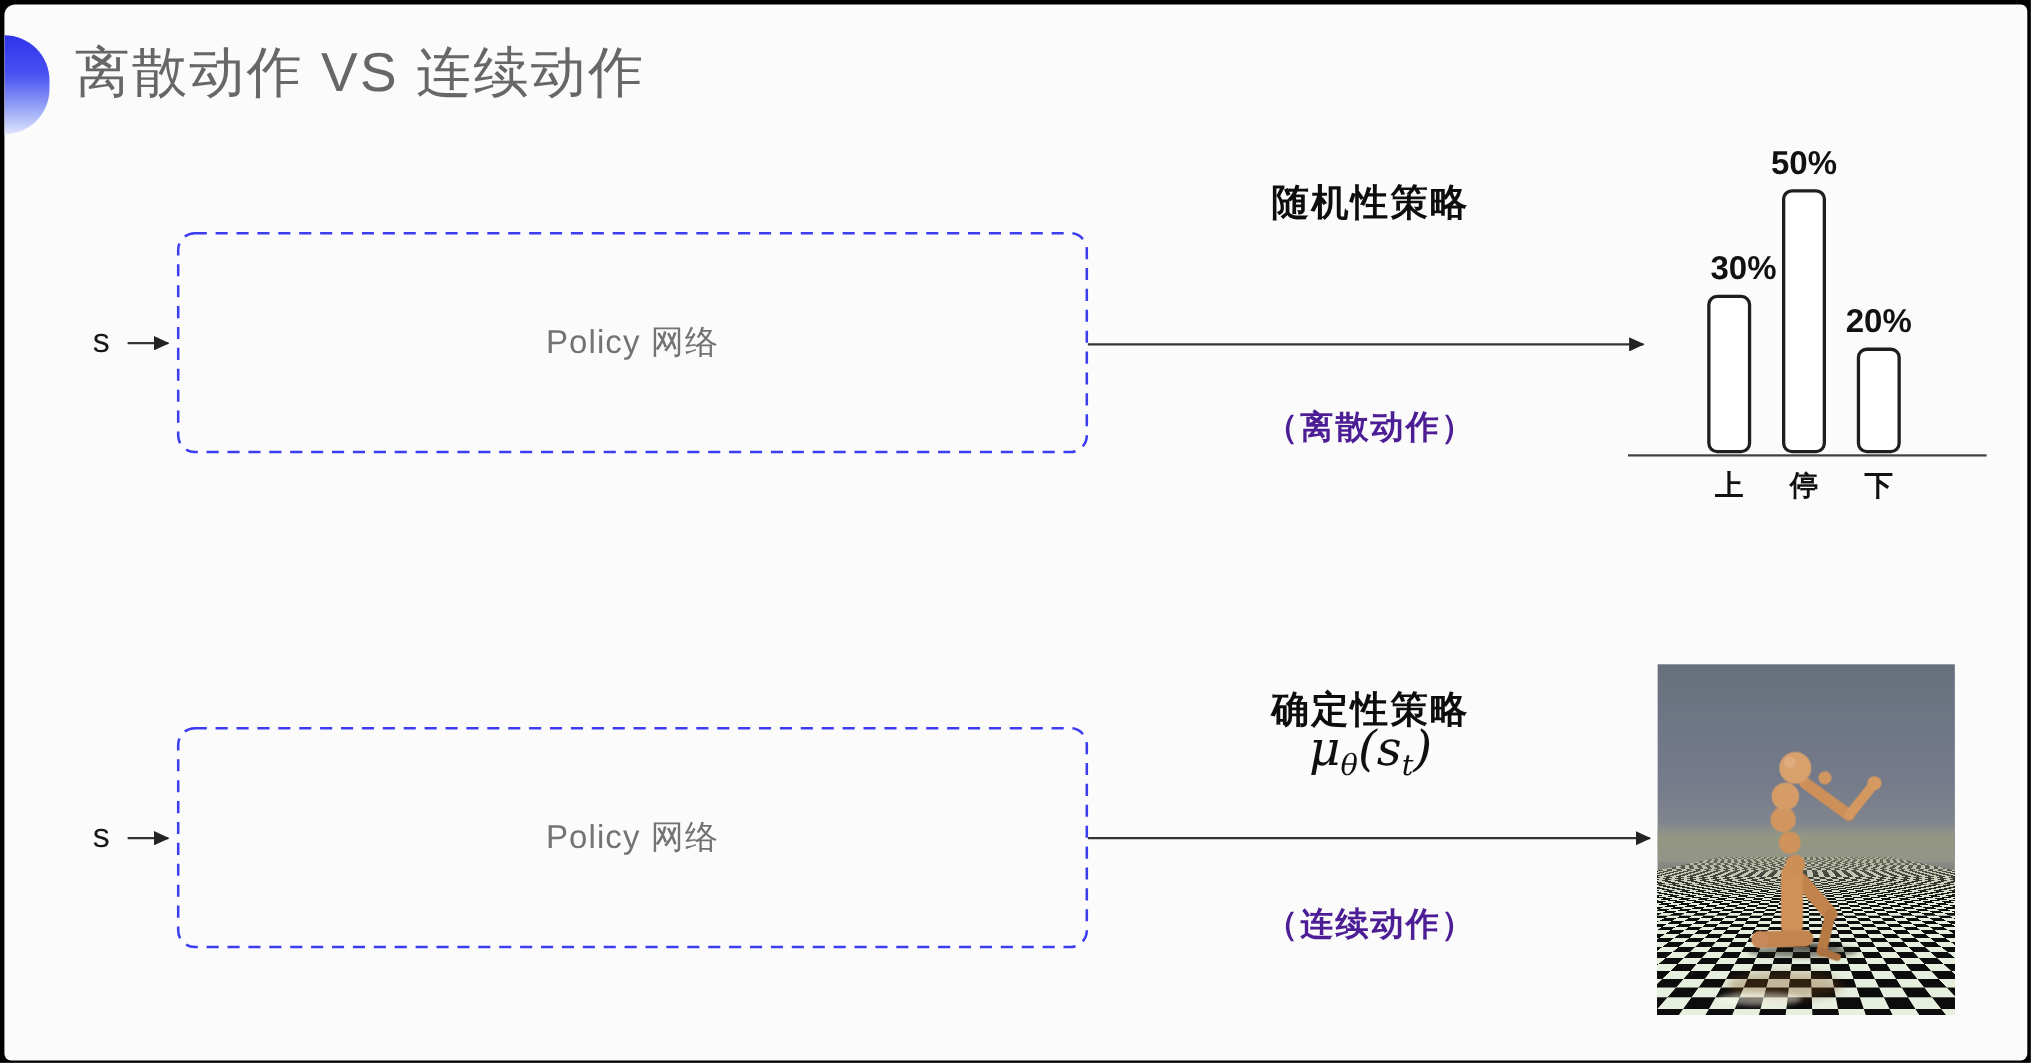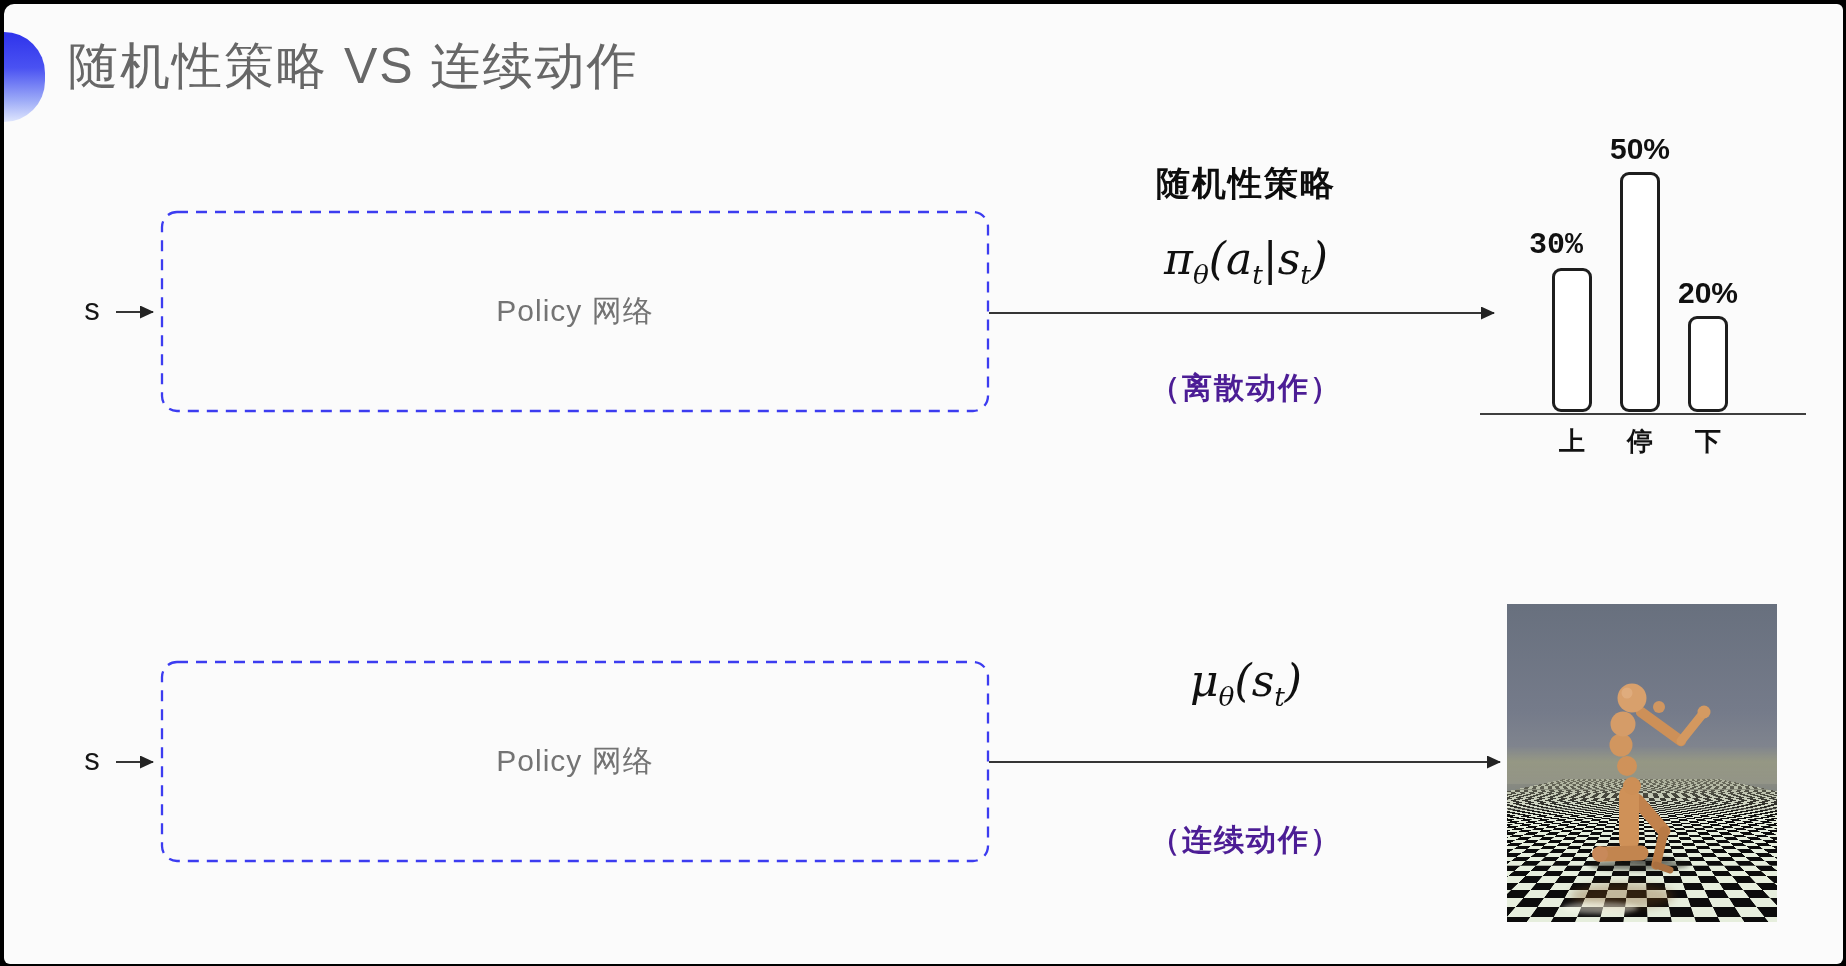--- a/index.html
+++ b/index.html
@@ -64,51 +64,51 @@
                rgba(150,152,131,0.95) 22%, rgba(151,152,130,0.75) 45%,
                rgba(160,160,140,0) 100%); }
   .mj-robot { position:absolute; left:0; top:0; }
 </style>
 </head>
 <body>
 
 <div class="slide">
 
   <div class="accent-blob"></div>
-  <div class="page-title">随机性策略 VS 连续动作</div>
+  <div class="page-title">离散动作 VS 连续动作</div>
 
   <svg class="overlay-svg" viewBox="0 0 1846 966" xmlns="http://www.w3.org/2000/svg">
     <defs>
       <marker id="ah" markerUnits="userSpaceOnUse" markerWidth="15" markerHeight="13" refX="13" refY="6.5" orient="auto">
         <path d="M0,0 L14,6.5 L0,13 Z" fill="#232323"></path>
       </marker>
     </defs>
     <rect x="158" y="208" width="826" height="199" rx="15" fill="none" stroke="#3c3cf0" stroke-width="2.3" stroke-dasharray="11 8"></rect>
     <rect x="158" y="658" width="826" height="199" rx="15" fill="none" stroke="#3c3cf0" stroke-width="2.3" stroke-dasharray="11 8"></rect>
     <line x1="112" y1="308" x2="149" y2="308" stroke="#353535" stroke-width="2" marker-end="url(#ah)"></line>
     <line x1="985" y1="309" x2="1490" y2="309" stroke="#353535" stroke-width="2" marker-end="url(#ah)"></line>
     <line x1="112" y1="758" x2="149" y2="758" stroke="#353535" stroke-width="2" marker-end="url(#ah)"></line>
     <line x1="985" y1="758" x2="1496" y2="758" stroke="#353535" stroke-width="2" marker-end="url(#ah)"></line>
   </svg>
 
   <div class="s-label s-top">s</div>
   <div class="box-label top">Policy 网络</div>
   <div class="rcol policy-name top">随机性策略</div>
-  <div class="rcol formula top"><span>π</span><sub>θ</sub><span>(</span><span>a</span><sub>t</sub><span>|</span><span>s</span><sub>t</sub><span>)</span></div>
   <div class="rcol action-note top">（离散动作）</div>
 
   <div class="s-label s-bottom">s</div>
   <div class="box-label bottom">Policy 网络</div>
+  <div class="rcol policy-name bottom">确定性策略</div>
   <div class="rcol formula bottom"><span>μ</span><sub>θ</sub><span>(</span><span>s</span><sub>t</sub><span>)</span></div>
   <div class="rcol action-note bottom">（连续动作）</div>
 
   <div class="chart">
     <div class="chart-axis"></div>
   <div class="bar" style="left: 72px; top: 154px; height: 144px;"></div>
-      <div class="bar-val" style="left: 36px; top: 114px; font-family: Liberation Mono, monospace;">30%</div>
+      <div class="bar-val" style="left: 65px; top: 114px;">30%</div>
       <div class="bar-cat" style="left: 52px; top: 310px;">上</div>
       <div class="bar" style="left: 140px; top: 58px; height: 240px;"></div>
       <div class="bar-val" style="left: 120px; top: 18px;">50%</div>
       <div class="bar-cat" style="left: 120px; top: 310px;">停</div>
       <div class="bar" style="left: 208px; top: 202px; height: 96px;"></div>
       <div class="bar-val" style="left: 188px; top: 162px;">20%</div>
       <div class="bar-cat" style="left: 188px; top: 310px;">下</div>
     </div>
 
   <div class="mj-img">

